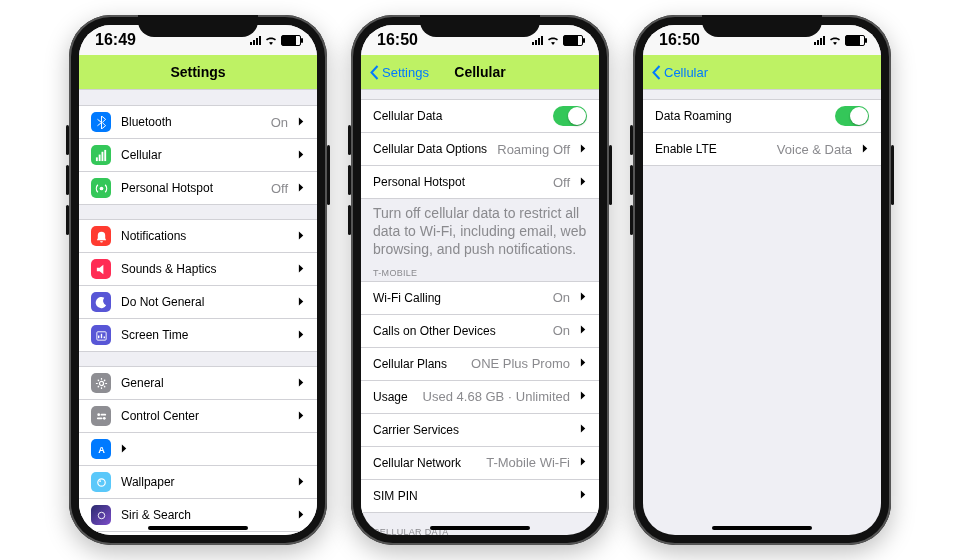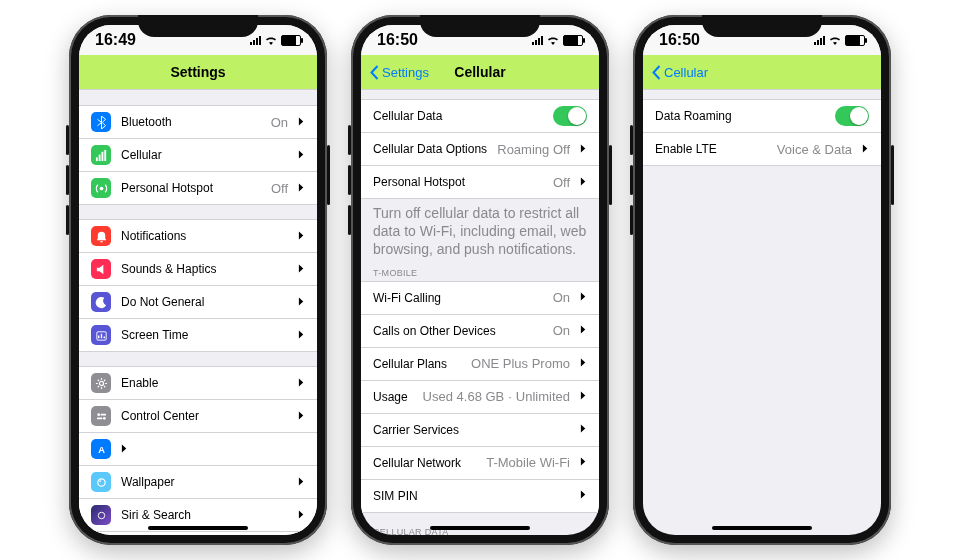--- a/index.html
+++ b/index.html
@@ -172,21 +172,21 @@
         </div>
 
         <div class="group">
           <div class="cell">
             <span class="ico" style="background:#8e8e93">
                 <svg viewBox="0 0 14 14">
                   <circle cx="7" cy="7" r="2.2" fill="none" stroke="#fff" stroke-width="1.3"></circle>
                   <path d="M7 1v2M7 11v2M1 7h2M11 7h2M3 3l1.3 1.3M9.7 9.7 11 11M11 3 9.7 4.3M4.3 9.7 3 11" stroke="#fff" stroke-width="1.3"></path>
                 </svg>
               </span>
-            <span class="lbl">Enable</span>
+            <span class="lbl">General</span>
             <span class="chev"><svg viewBox="0 0 8 11">
                   <use href="#chev"></use>
                 </svg></span>
           </div>
           <div class="cell">
             <span class="ico" style="background:#8e8e93">
                 <svg viewBox="0 0 14 14">
                   <circle cx="4" cy="5" r="1.5"></circle>
                   <rect x="6" y="4" width="6" height="2" rx="1"></rect>
                   <circle cx="10" cy="9" r="1.5"></circle>

